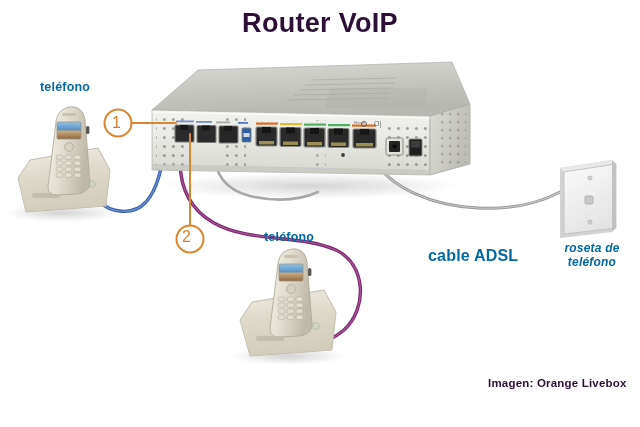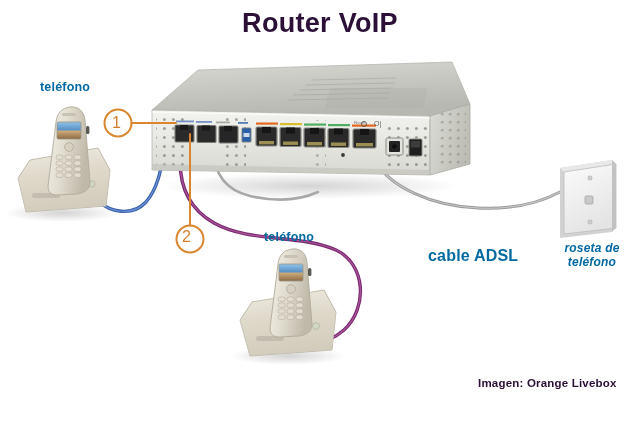--- a/index.html
+++ b/index.html
@@ -43,21 +43,21 @@
   #label-phone-1 { left: 40px;  top: 80px;  font-size: 12.5px; }
   #label-phone-2 { left: 264px; top: 230px; font-size: 12.5px; }
   #label-adsl    { left: 428px; top: 227px; font-size: 16px; margin-top: 20px; }
   #label-roseta  {
     left: 546px; top: 241px; width: 92px;
     text-align: center; font-size: 12px; line-height: 14px;
     white-space: normal;
     font-style: italic;
   }
   #label-credit {
-    left: 478px; top: 377px; font-size: 11.5px; color: #2b1036;
+    left: 488px; top: 377px; font-size: 11.5px; color: #2b1036;
   }
   .callout-num {
     position: absolute;
     font-size: 16px;
     color: #d2802f;
     font-family: "Liberation Sans", sans-serif;
     user-select: none;
   }
   #callout-1-num { left: 112px; top: 114px; }
   #callout-2-num { left: 182px; top: 228px; }

